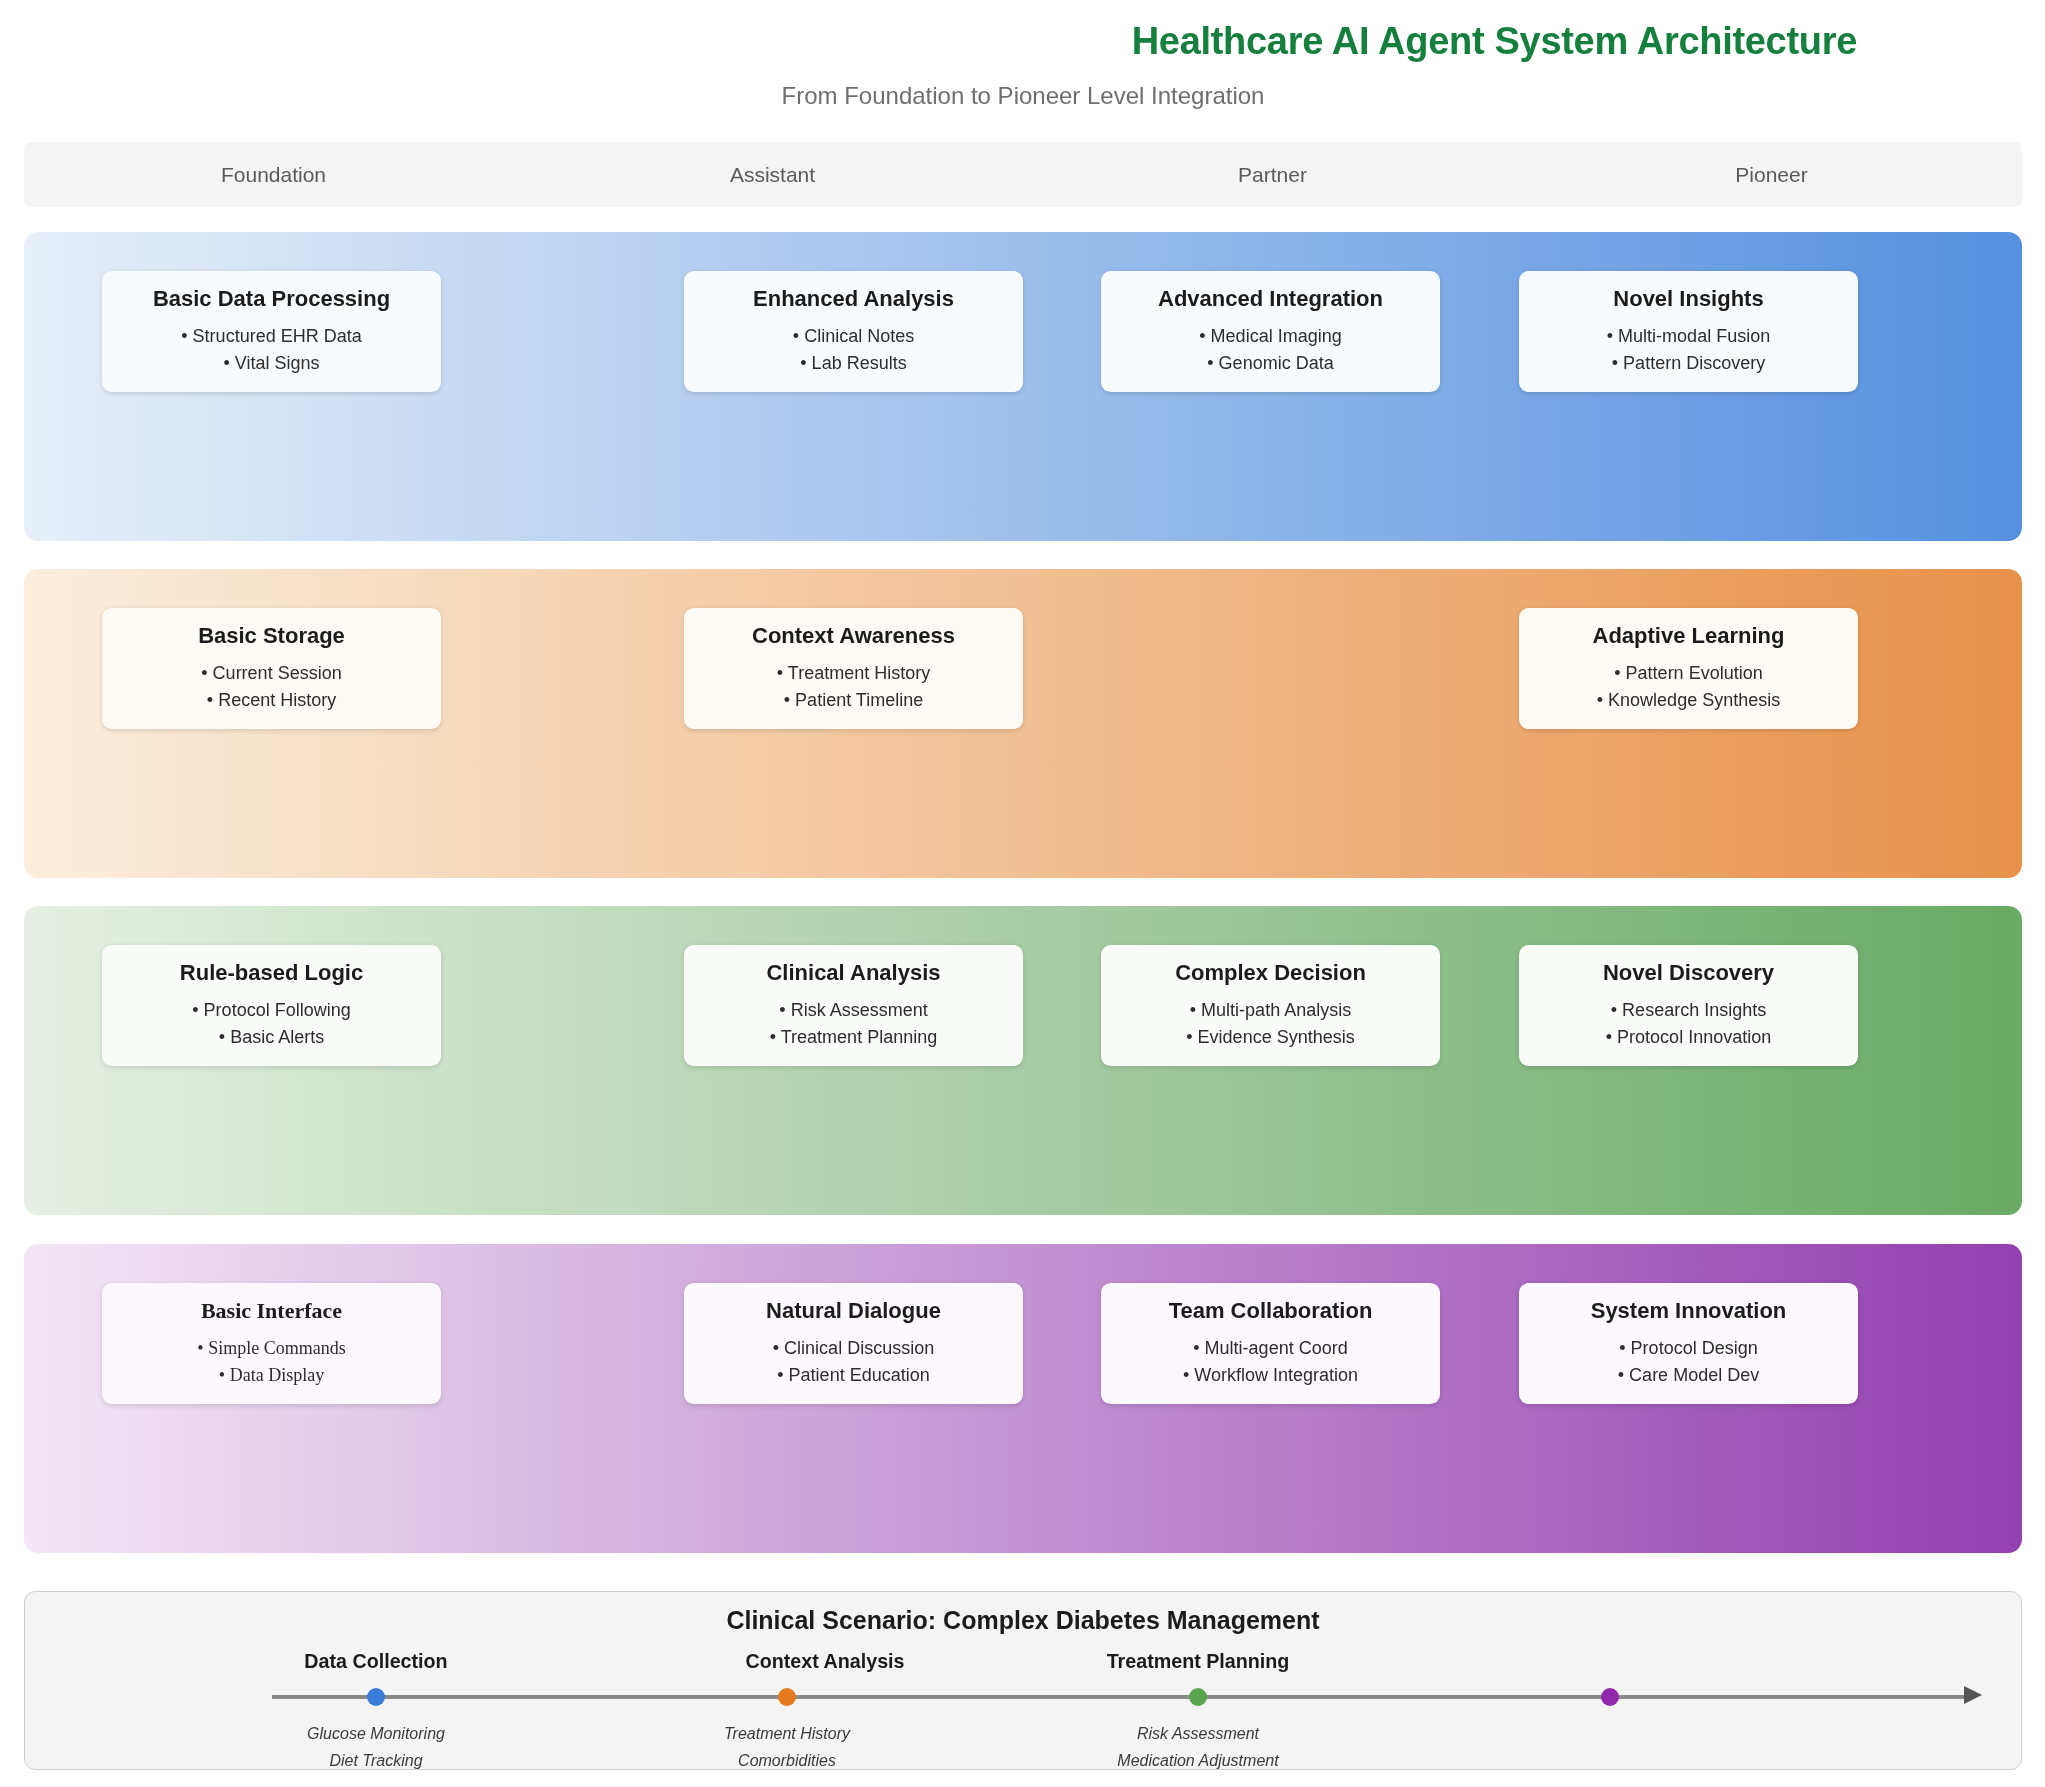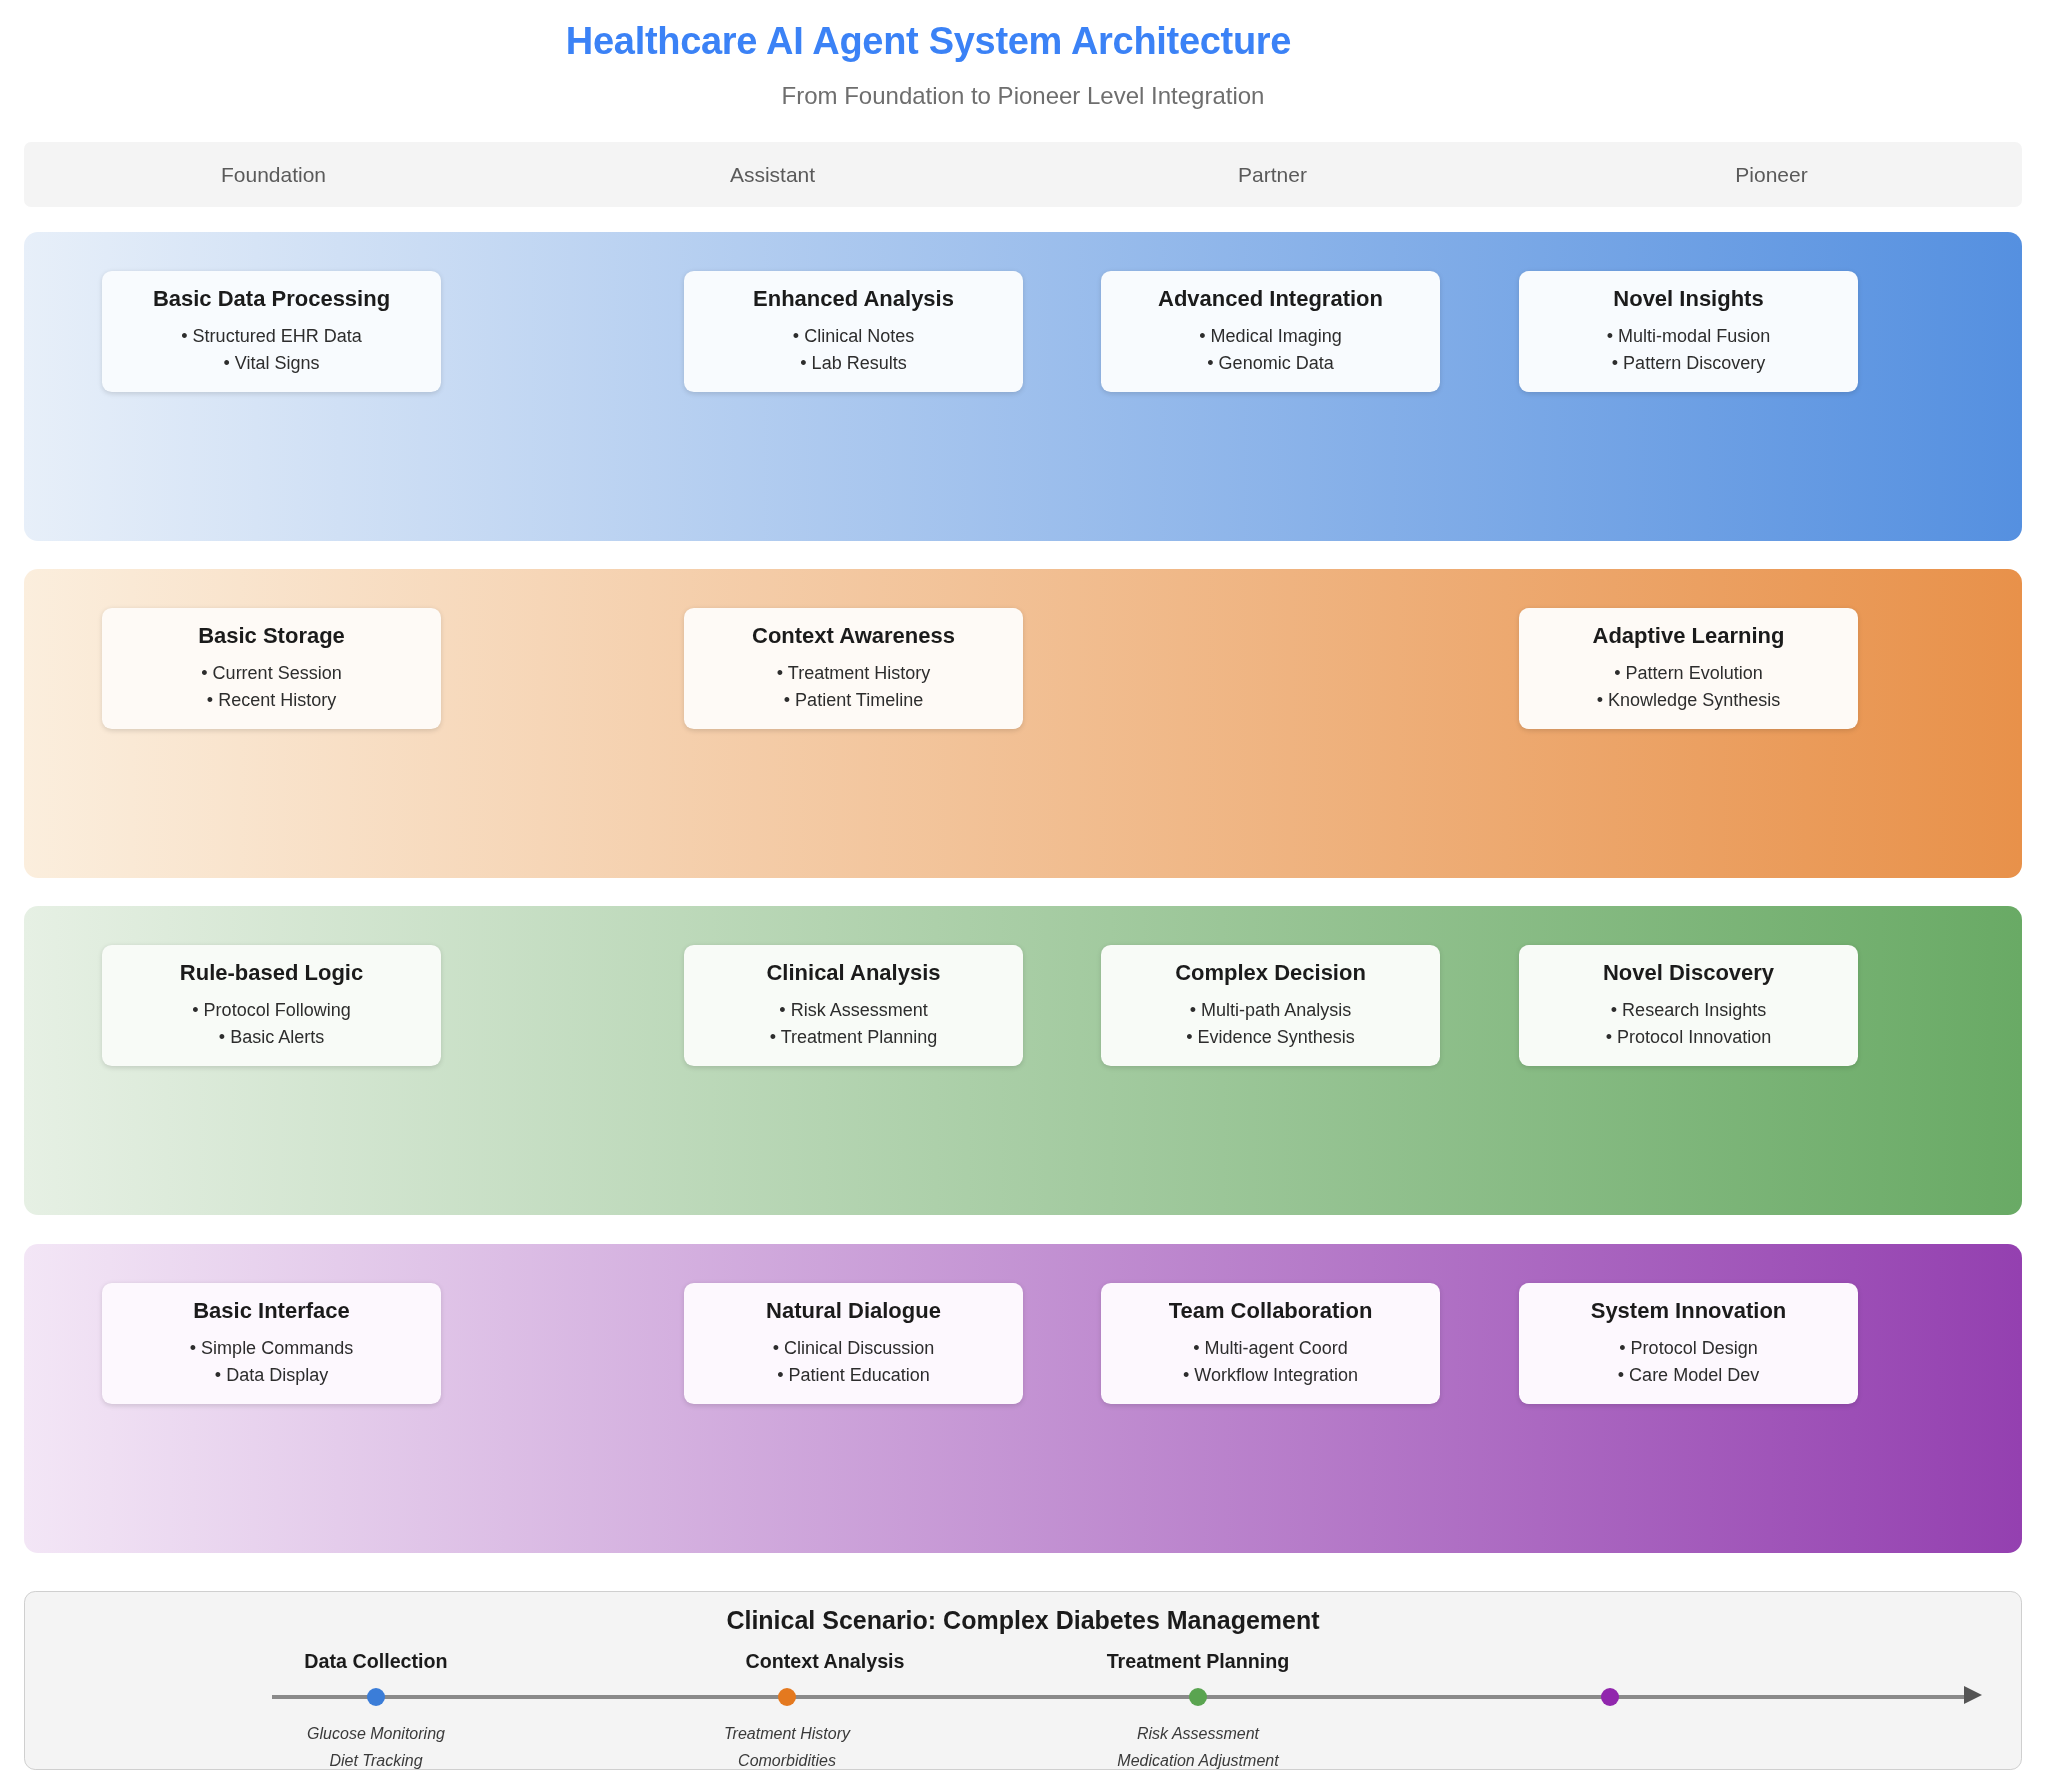--- a/index.html
+++ b/index.html
@@ -14,24 +14,24 @@
     position: relative;
     width: 2046px;
     height: 1788px;
     overflow: hidden;
   }
 
   
   .page-title {
     position: absolute;
     top: 19.7px; left: 0; width: 1857px;
-    text-align: center;
+    text-align: right;
     font-size: 38px;
     font-weight: bold;
-    color: #3b82f6;
+    color: #15803d;
     letter-spacing: -0.3px;
   }
   .page-subtitle {
     position: absolute;
     top: 82px; left: 0; width: 2046px;
     text-align: center;
     font-size: 24px;
     font-weight: normal;
     color: #6e6e6e;
   }
@@ -248,21 +248,21 @@
           <div class="cell-card" style="left: 1495px; top: 39px; width: 339px; height: 121px; background: rgb(248, 251, 247);">
             <div class="card-title">Novel Discovery</div>
             <div class="card-item">• Research Insights</div>
             <div class="card-item">• Protocol Innovation</div>
           </div>
         </div>
       </div>
       <div class="layer-band" style="top: 1244px; height: 309px; background: linear-gradient(to right, rgb(243, 230, 246) 0%, rgb(148, 64, 176) 100%);">
         <div class="layer-label" style="top: 67px;">Interaction</div>
         <div class="cards-row">
-          <div class="cell-card" style="left: 78px; top: 39px; width: 339px; height: 121px; background: rgb(253, 248, 254);">
+          <div class="cell-card" style="left: 78px; top: 39px; width: 339px; height: 121px; background: rgb(253, 248, 254); font-family: Liberation Serif, serif;">
             <div class="card-title">Basic Interface</div>
             <div class="card-item">• Simple Commands</div>
             <div class="card-item">• Data Display</div>
           </div>
           <div class="cell-card" style="left: 660px; top: 39px; width: 339px; height: 121px; background: rgb(253, 248, 254);">
             <div class="card-title">Natural Dialogue</div>
             <div class="card-item">• Clinical Discussion</div>
             <div class="card-item">• Patient Education</div>
           </div>
           <div class="cell-card" style="left: 1077px; top: 39px; width: 339px; height: 121px; background: rgb(253, 248, 254);">

